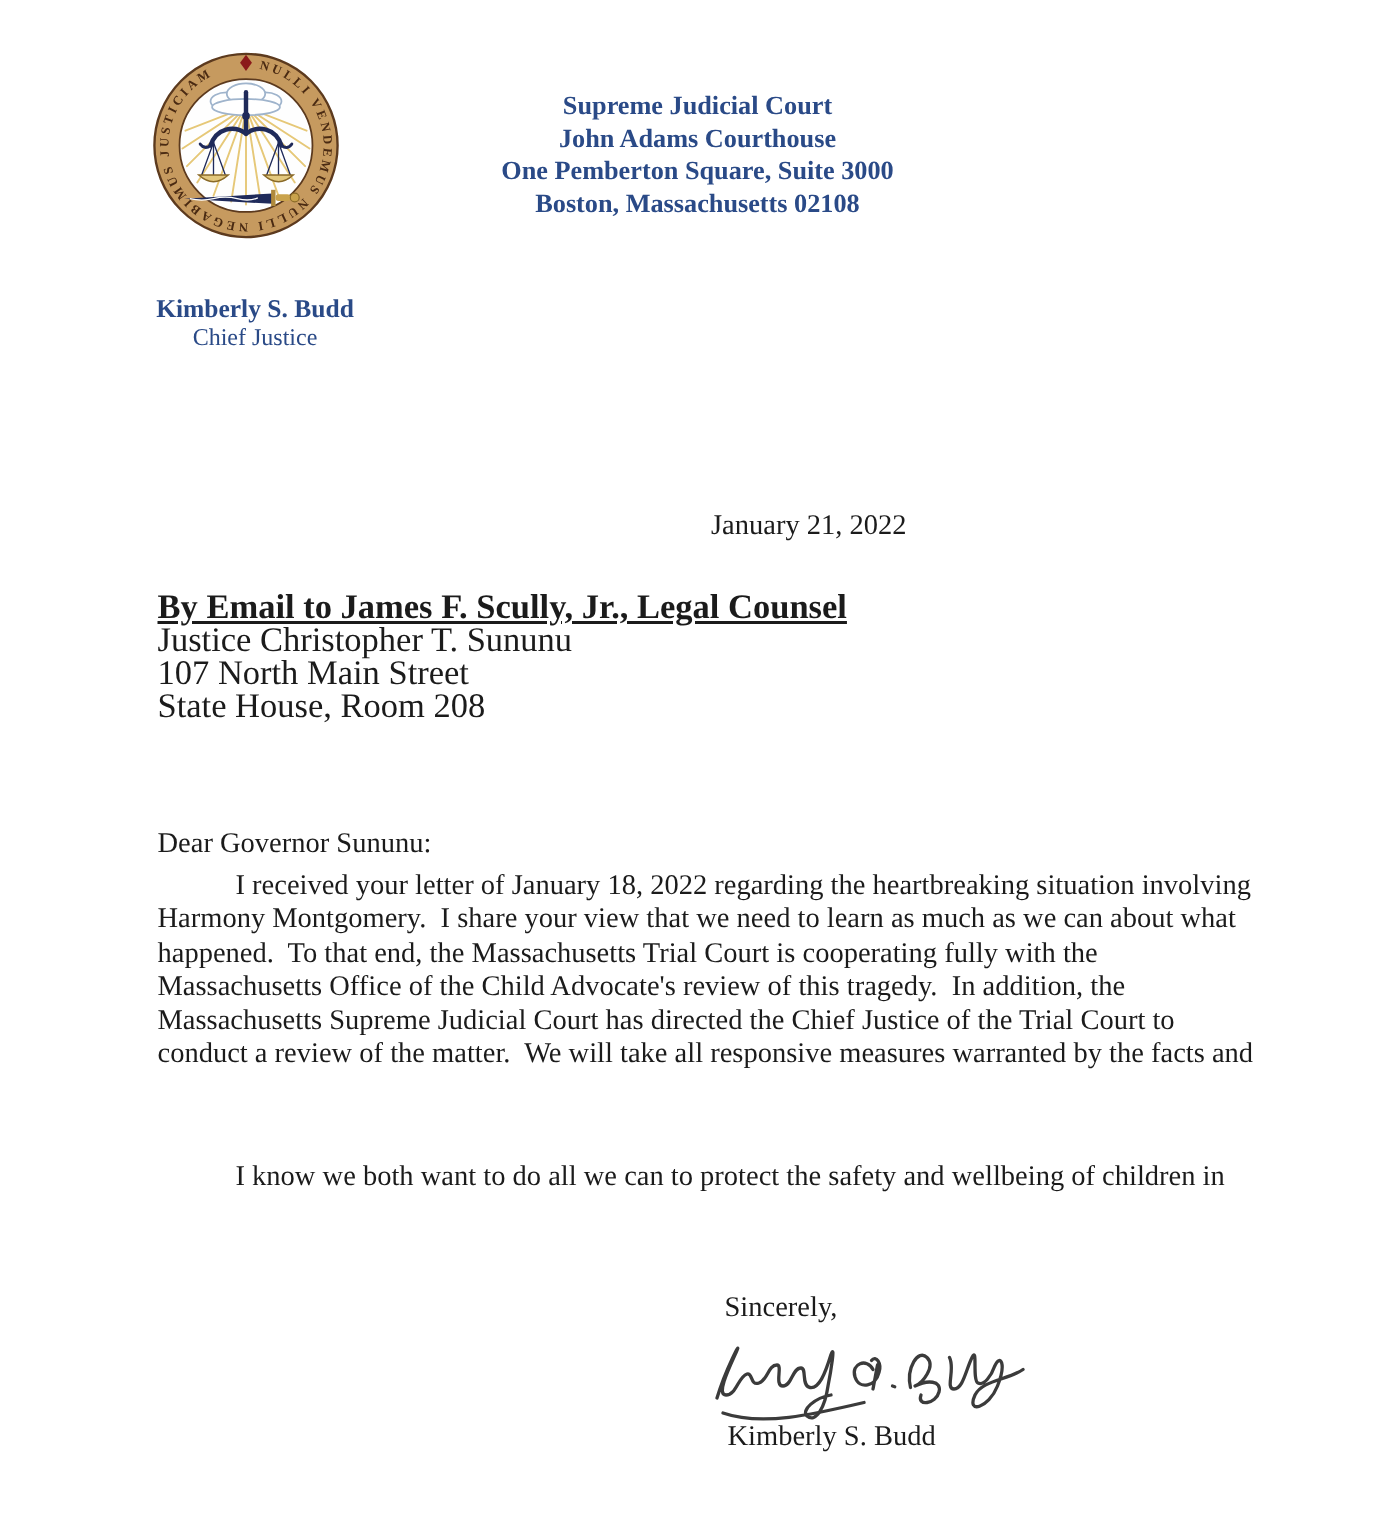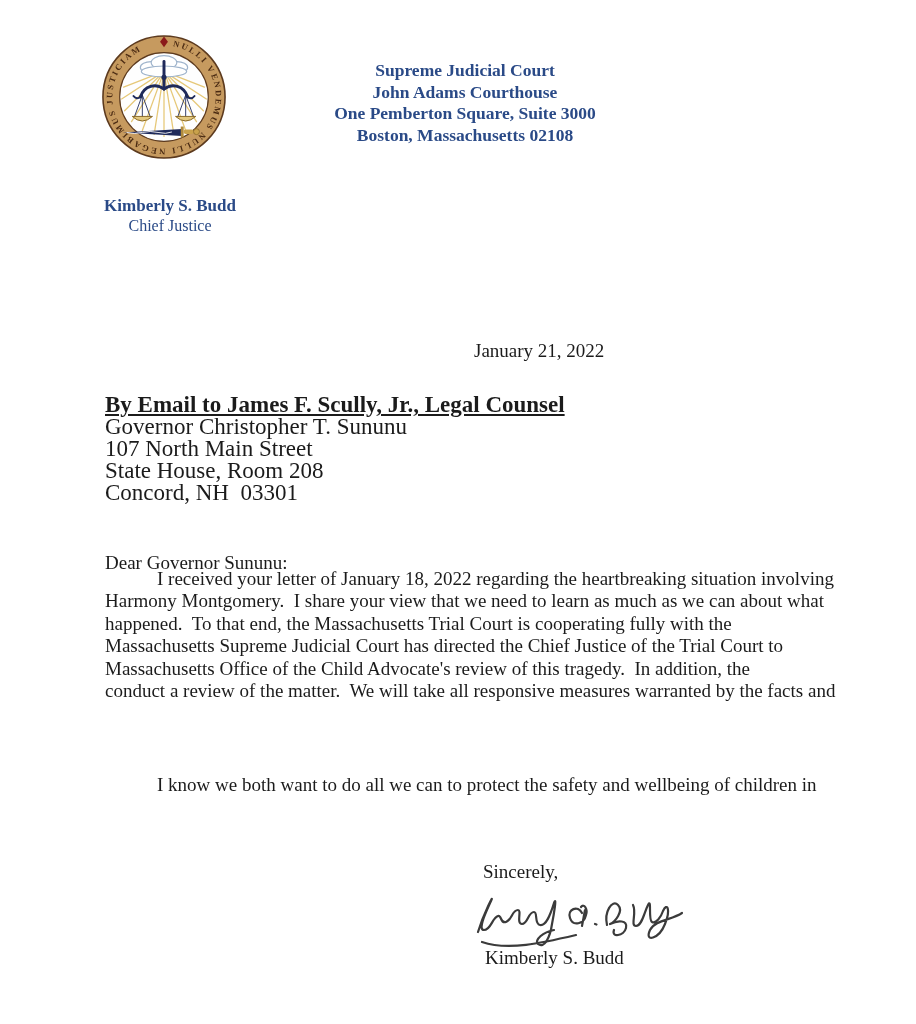--- a/index.html
+++ b/index.html
@@ -28,21 +28,21 @@
     text-align:center;color:var(--accent);
   }
   .official .name{font-weight:bold;font-size:17px;line-height:20px;}
   .official .title{font-size:16px;line-height:20px;}
   
   .date{position:absolute;left:474px;top:311px;font-size:19px;margin-top:29px;}
   .recipient{position:absolute;left:105px;top:394px;font-size:23px;line-height:22px;}
   .recipient .delivery{font-weight:bold;text-decoration:underline;}
   .salutation{position:absolute;left:105px;top:552px;font-size:19px;}
   .para{position:absolute;left:105px;width:712px;font-size:19px;line-height:22.4px;}
-  .p1{top:568px;}
+  .p1{top:580px;}
   .p2{top:774px;}
   .para .indent{padding-left:52px;}
   .closing-val{position:absolute;left:483px;top:861px;font-size:19px;}
   .signature{position:absolute;left:464px;top:880px;width:242px;height:74px;}
   .typed-name{position:absolute;left:485px;top:947px;font-size:19px;}
   .seal-motto{
     font-family:"Liberation Serif", serif;
     font-size:8.6px;font-weight:bold;letter-spacing:2.1px;
     fill:#4a2a12;
   }
@@ -124,34 +124,33 @@
 
   <div class="official">
     <div class="name t">Kimberly S. Budd</div>
     <div class="title t">Chief Justice</div>
   </div>
 
   <div class="date t">January 21, 2022</div>
 
   <div class="recipient">
     <div class="delivery t">By Email to James F. Scully, Jr., Legal Counsel</div>
-    <div class="t">Governor Christopher T. Sununu</div>
+    <div class="t">Justice Christopher T. Sununu</div>
     <div class="t">107 North Main Street</div>
     <div class="t">State House, Room 208</div>
-    <div class="t">Concord, NH  03301</div>
   </div>
 
   <div class="salutation t">Dear Governor Sununu:</div>
 
   <div class="para p1">
     <div class="t indent">I received your letter of January 18, 2022 regarding the heartbreaking situation involving</div>
     <div class="t">Harmony Montgomery.  I share your view that we need to learn as much as we can about what</div>
     <div class="t">happened.  To that end, the Massachusetts Trial Court is cooperating fully with the</div>
+    <div class="t">Massachusetts Office of the Child Advocate's review of this tragedy.  In addition, the</div>
     <div class="t">Massachusetts Supreme Judicial Court has directed the Chief Justice of the Trial Court to</div>
-    <div class="t">Massachusetts Office of the Child Advocate's review of this tragedy.  In addition, the</div>
     <div class="t">conduct a review of the matter.  We will take all responsive measures warranted by the facts and</div>
   </div>
 
   <div class="para p2">
     <div class="t indent">I know we both want to do all we can to protect the safety and wellbeing of children in</div>
   </div>
 
   <div class="closing-val t">Sincerely,</div>
 
   <svg class="signature" viewBox="0 0 242 74">

